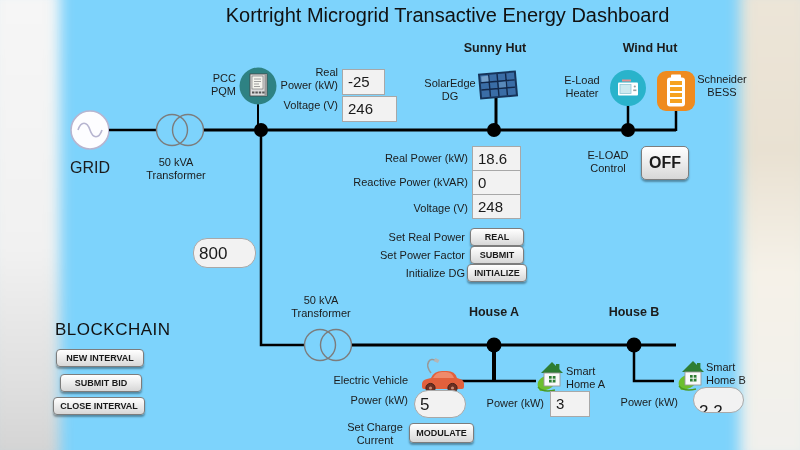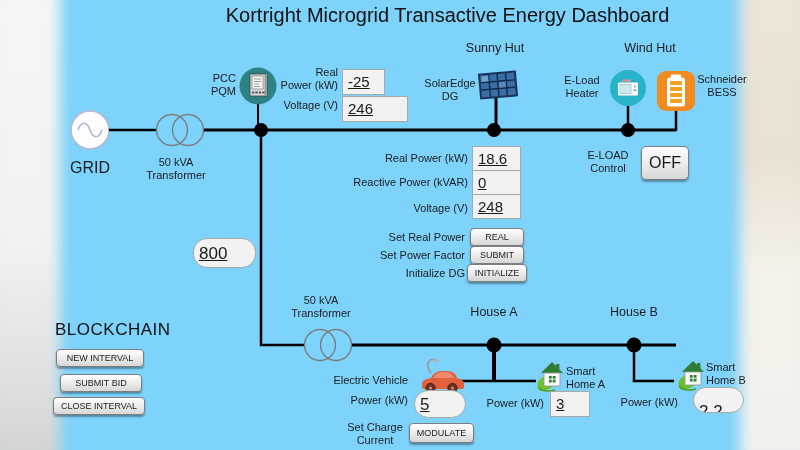--- a/index.html
+++ b/index.html
@@ -7,28 +7,28 @@
          font-family:"Liberation Sans",sans-serif;color:#1a1a1a;}
   .edge{position:absolute;filter:blur(7px);}
   .edge-l{left:-12px;top:-12px;width:72px;height:474px;
           background:linear-gradient(to bottom,#f6f6f6,#f1f1f1 55%,#dedede 85%,#d2d2d2);}
   .edge-r{left:740px;top:-12px;width:72px;height:474px;
           background:linear-gradient(to bottom,#ece5d8 0%,#e9e1d2 35%,#f5f1e8 60%,#f0f0ed 100%);}
   .title{position:absolute;left:210px;top:4px;width:475px;text-align:center;
          font-size:20px;color:#111;}
   .lbl{position:absolute;font-size:11px;line-height:1.2;white-space:pre-line;color:#1c1c1c;}
   .r{text-align:right;} .c{text-align:center;}
-  .hut{font-weight:normal;font-size:12.5px;text-align:center;}
+  .hut{font-weight:bold;font-size:12.5px;text-align:center;}
   .bch{position:absolute;font-size:17px;color:#111;letter-spacing:0.5px;}
   .vbox{position:absolute;background:#f2f2f2;border:1px solid #a8a8a8;box-sizing:border-box;
-        font-size:15px;color:#1a1a1a;padding:3px 0 0 5px;overflow:hidden;text-decoration:underline;}
+        font-size:15px;color:#1a1a1a;padding:3px 0 0 5px;overflow:hidden;}
   .vbig{font-size:17px;border-radius:14px;}
   .btn{position:absolute;display:flex;align-items:center;justify-content:center;
        background:linear-gradient(#ffffff,#ececec 50%,#d7d7d7);border:1px solid #7d7d7d;
-       border-radius:4px;font-size:9px;font-weight:normal;color:#1a1a1a;
+       border-radius:4px;font-size:9px;font-weight:bold;color:#1a1a1a;
        box-shadow:0 2px 2px rgba(0,0,0,0.35);box-sizing:border-box;cursor:default;}
   .btn-off{font-size:16px;border-radius:5px;}
   svg{position:absolute;}
 </style>
 </head>
 <body>
 <div id="stage">
 
 <div class="edge edge-l"></div>
 <div class="edge edge-r"></div>
@@ -153,21 +153,21 @@
 
 <div class="lbl c" style="left:66px;top:158px;width:48px;font-size:16px">GRID</div>
 <div class="lbl c" style="left:144px;top:156px;width:64px">50 kVA
 Transformer</div>
 <div class="lbl r" style="left:202px;top:72px;width:34px">PCC
 PQM</div>
 <div class="lbl r" style="left:268px;top:66px;width:70px">Real
 Power (kW)</div>
 <div class="vbox" style="left:342px;top:69px;width:43px;height:26px">-25</div>
 <div class="lbl r" style="left:268px;top:99px;width:70px">Voltage (V)</div>
-<div class="vbox" style="left:342px;top:96px;width:66px;height:26px">246</div>
+<div class="vbox" style="left:342px;top:96px;width:55px;height:26px">246</div>
 
 <div class="lbl c hut" style="left:450px;top:41px;width:90px">Sunny Hut</div>
 <div class="lbl c" style="left:422px;top:77px;width:56px">SolarEdge
 DG</div>
 
 <div class="lbl c hut" style="left:605px;top:41px;width:90px">Wind Hut</div>
 <div class="lbl c" style="left:558px;top:74px;width:48px">E-Load
 Heater</div>
 <div class="lbl c" style="left:697px;top:73px;width:50px">Schneider
 BESS</div>

